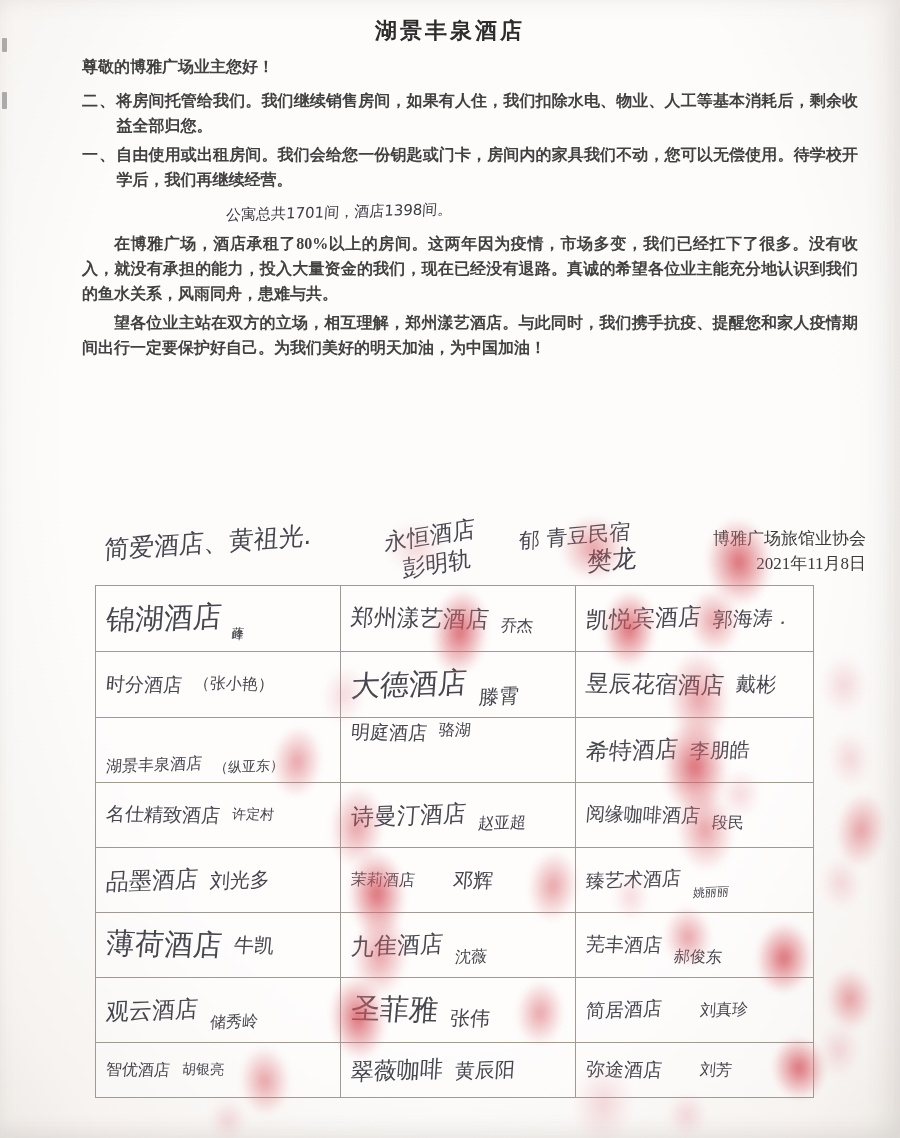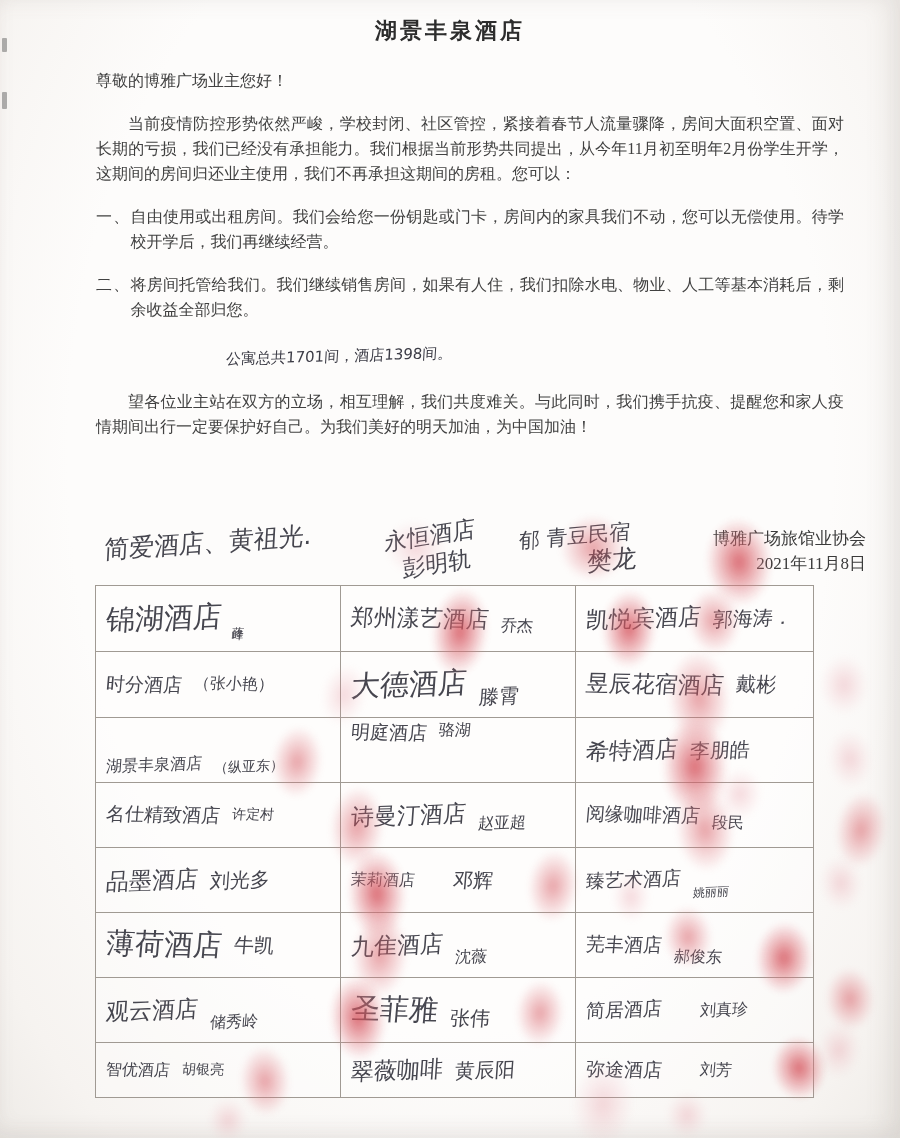--- a/index.html
+++ b/index.html
@@ -13,21 +13,21 @@
   }
   
   .title{
     position:absolute;top:16px;left:0;width:100%;text-align:center;
     font-size:22px;font-weight:bold;letter-spacing:3px;color:#2d2d2d;margin:0;
   }
   .letter-body{
     position:absolute;top:50px;left:78px;width:784px;
     font-size:16px;line-height:25px;text-align:justify;color:#414141;
   }
-  .letter-body p{margin:18px;}
+  .letter-body p{margin:4px;font-weight:bold;}
   .para{text-indent:2em;}
   .items{margin-top:9px;}
   .item{padding-left:2.15em;text-indent:-2.15em;}
   .marker{letter-spacing:1px;}
   
   .hw{font-family:"DejaVu Sans", sans-serif;color:#46464f;}
   .hand-note{
     display:inline-block;margin:4px 0 2px 148px;font-size:15px;
     transform:rotate(-1.5deg) skewX(-5deg);color:#3c3c46;
     font-family:"DejaVu Sans", sans-serif;
@@ -80,27 +80,27 @@
 
 <div class="page">
 
   <div class="mark" style="left:2px;top:38px;width:5px;height:14px;"></div>
   <div class="mark" style="left:2px;top:92px;width:5px;height:17px;"></div>
 
   <h1 class="title">湖景丰泉酒店</h1>
 
   <div class="letter-body">
     <p class="greeting">尊敬的博雅广场业主您好！</p>
-    <p class="para">当前疫情防控形势依然严峻，学校封闭、社区管控，紧接着春节人流量骤降，房间大面积空置、面对长期的亏损，我们已经没有承担能力。我们根据当前形势共同提出，从今年11月初至明年2月份学生开学，这期间的房间归还业主使用，我们不再承担这期间的房租。您可以：</p>
     <div class="items">
+      <p class="item"><span class="marker">二、</span><span>将房间托管给我们。我们继续销售房间，如果有人住，我们扣除水电、物业、人工等基本消耗后，剩余收益全部归您。</span></p>
       <p class="item"><span class="marker">一、</span><span>自由使用或出租房间。我们会给您一份钥匙或门卡，房间内的家具我们不动，您可以无偿使用。待学校开学后，我们再继续经营。</span></p>
-      <p class="item"><span class="marker">二、</span><span>将房间托管给我们。我们继续销售房间，如果有人住，我们扣除水电、物业、人工等基本消耗后，剩余收益全部归您。</span></p>
     </div>
     <div class="hand-note">公寓总共1701间，酒店1398间。</div>
-    <p class="para">望各位业主站在双方的立场，相互理解，我们共度难关。与此同时，我们携手抗疫、提醒您和家人疫情期间出行一定要保护好自己。为我们美好的明天加油，为中国加油！</p>
+    <p class="para">在博雅广场，酒店承租了80%以上的房间。这两年因为疫情，市场多变，我们已经扛下了很多。没有收入，就没有承担的能力，投入大量资金的我们，现在已经没有退路。真诚的希望各位业主能充分地认识到我们的鱼水关系，风雨同舟，患难与共。</p>
+    <p class="para">望各位业主站在双方的立场，相互理解，郑州漾艺酒店。与此同时，我们携手抗疫、提醒您和家人疫情期间出行一定要保护好自己。为我们美好的明天加油，为中国加油！</p>
   </div>
 
   <div class="sig-block">
     <div class="hw sig1">简爱酒店、黄祖光.</div>
     <div class="hw sig2">
       <div class="l1">永恒酒店</div>
       <div class="l2">彭明轨</div>
     </div>
     <div class="hw sig3">
       <div class="l1">郁 青豆民宿</div>

